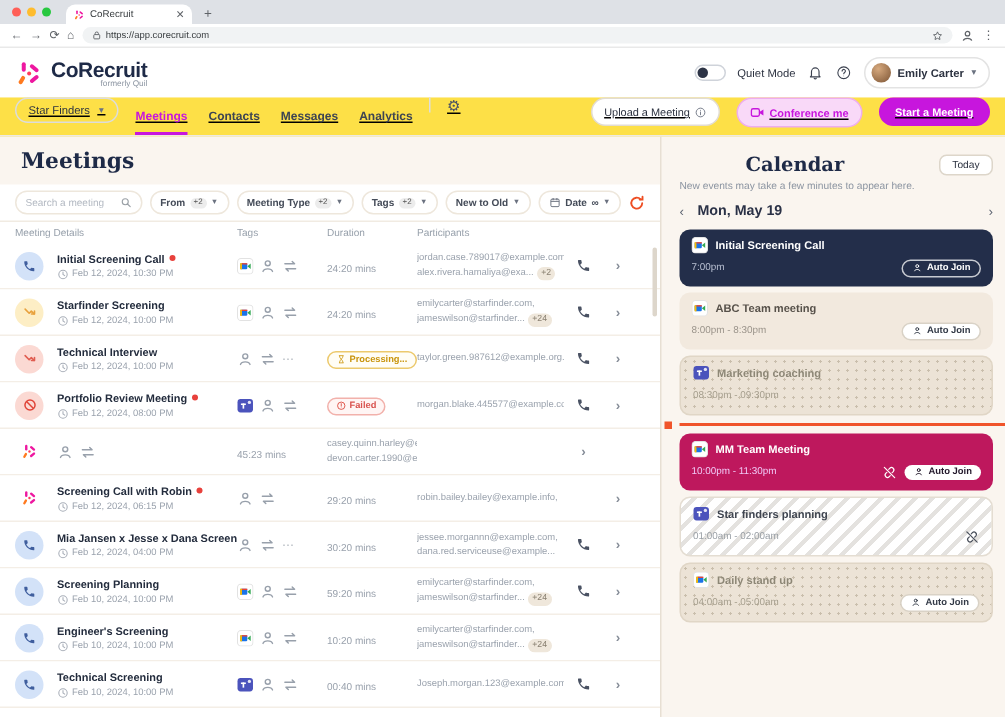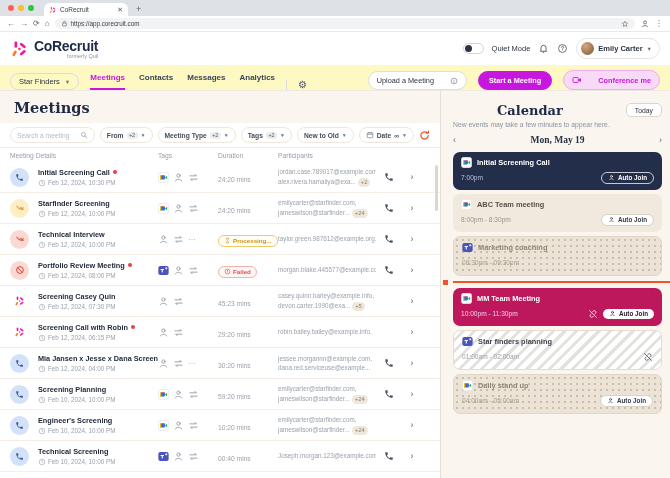--- a/index.html
+++ b/index.html
@@ -33,28 +33,28 @@
   .brandsub{font-size:5.5px;color:#8b94a1;text-align:right;margin-top:-1px;}
   .toggle{width:21px;height:11px;border-radius:6px;background:#fff;border:1px solid #cfd3da;position:relative;}
   .toggle .knob{position:absolute;left:1px;top:1px;width:7px;height:7px;border-radius:50%;background:#2d3446;}
   .qm{font-size:7.5px;color:#2c3240;margin-right:0;}
   .iconbtn{display:flex;align-items:center;}
   .userpill{display:flex;align-items:center;gap:4px;border:1px solid #e3e3e3;border-radius:12px;padding:3px 7px 3px 4px;font-size:7.5px;color:#2c3240;font-weight:bold;}
   .avatar{width:13px;height:13px;border-radius:50%;background:radial-gradient(circle at 35% 30%,#d6a97e,#7c5434);}
   .caret{font-size:5.5px;color:#6b7280;}
 
   
-  .navbar{height:26px;background:#fef9c3;border-bottom:1px solid #eee9e2;display:flex;align-items:flex-end;padding:0 10px;gap:11px;}
+  .navbar{height:26px;background:#fde047;border-bottom:1px solid #eee9e2;display:flex;align-items:flex-start;padding:0 10px;gap:11px;text-decoration:underline;}
   .wsbtn{display:flex;align-items:center;gap:5px;border:1px solid #dcdcdc;border-radius:10px;padding:3px 8px;font-size:7.5px;color:#2c3240;}
   .navitems{display:flex;gap:14px;align-items:center;height:100%;}
   .navitem{font-size:8px;font-weight:bold;color:#3d4452;height:100%;display:flex;align-items:center;border-bottom:2.5px solid transparent;padding-top:2.5px;}
   .navitem.active{color:var(--magenta);border-bottom-color:var(--magenta);}
   .navdiv{width:1px;height:10px;background:#ddd;}
   .gear{font-size:10px;color:#4a5263;}
-  .btn{display:flex;align-items:center;gap:16px;border-radius:11px;padding:4px 8px;font-size:7.3px;white-space:nowrap;}
+  .btn{display:flex;align-items:center;gap:3px;border-radius:11px;padding:4px 8px;font-size:7.3px;white-space:nowrap;}
   .btn.upload{background:#fff;border:1px solid #e2dcd2;color:#2c3240;}
   .btn.conf{background:#f9d9f8;border:1px solid #eeadee;color:var(--magenta);font-weight:bold;}
   .btn.start{background:var(--magenta);border:1px solid var(--magenta);color:#fff;font-weight:bold;padding:4px 10px;}
 
   
   .content{display:flex;height:387px;}
   .main{width:440px;display:flex;flex-direction:column;}
   .pagetitle{font-family:"DejaVu Serif","Liberation Serif",serif;font-weight:bold;font-size:14.5px;color:var(--navy);padding:8px 14px 7px;}
   .card{background:#fff;flex:1;position:relative;overflow:hidden;}
   .filters{height:25px;display:flex;align-items:center;gap:5px;padding:0 10px;border-bottom:1px solid #f1ebe2;}
@@ -84,21 +84,21 @@
   .scrollthumb{position:absolute;right:2px;top:42px;width:3px;height:46px;border-radius:2px;background:#ddd6cb;}
 
   
   .side{width:230px;border-left:1px solid #e7dfd3;padding:12px 8px 0 12px;position:relative;}
   .calhead{display:flex;align-items:flex-start;}
   .caltitle{font-family:"DejaVu Serif","Liberation Serif",serif;font-weight:bold;font-size:13px;color:var(--navy);margin-left:44px;}
   .today{margin-left:auto;border:1px solid #ddd6ca;background:#fff;border-radius:5px;font-size:6.8px;padding:2.5px 8px;color:#2c3240;}
   .calnote{font-size:6.8px;color:#8b94a1;margin:3px 0 7px;}
   .daynav{display:flex;align-items:center;margin-bottom:7px;}
   .daynav .arrow{font-size:9px;color:#5f6673;width:12px;}
-  .daylabel{flex:1;text-align:center;font-family:Liberation Serif, serif;font-weight:bold;font-size:9.5px;color:#2a3146;}
+  .daylabel{flex:1;text-align:left;font-family:Liberation Sans, sans-serif;font-weight:bold;font-size:9.5px;color:#2a3146;}
   .ev{border-radius:7px;padding:5px 8px 6px;margin-bottom:4px;position:relative;}
   .evrow{display:flex;align-items:center;gap:5px;}
   .evtitle{font-size:7.4px;font-weight:bold;}
   .evrow2{display:flex;align-items:center;margin-top:3px;min-height:13px;}
   .evtime{font-size:6.6px;}
   .evright{margin-left:auto;display:flex;align-items:center;gap:5px;}
   .aj{display:inline-flex;align-items:center;gap:2.5px;border-radius:8px;padding:1.5px 6px;font-size:6.3px;font-weight:bold;}
   .ev-dark{background:#232e4a;}
   .ev-dark .evtitle{color:#fff}.ev-dark .evtime{color:#b9c0d2}
   .ev-dark .aj{border:1px solid rgba(255,255,255,.75);color:#fff;}
@@ -225,31 +225,31 @@
   <button class="btn upload">
     <span>Upload a Meeting</span>
       <span class="ic" id="infoicon">
         <svg width="8" height="8" viewBox="0 0 16 16" fill="none" stroke="#6b7280" stroke-width="1.2">
           <circle cx="8" cy="8" r="5.8"></circle>
           <path d="M8 7.3V11" stroke-linecap="round"></path>
           <circle cx="8" cy="5" r="0.7" fill="#6b7280" stroke="none"></circle>
         </svg>
       </span>
   </button>
-  <button class="btn start">
-    <span>Start a Meeting</span>
-  </button>
   <button class="btn conf">
     <span class="ic" id="conficon">
         <svg width="10" height="10" viewBox="0 0 16 16" fill="none" stroke="#c716dd" stroke-width="1.4">
           <rect x="1.5" y="4" width="8.5" height="8" rx="1.8"></rect>
           <path d="M10 7.5l4.3-2.6v6.2L10 8.5z" fill="#c716dd" stroke="none"></path>
         </svg>
       </span>
       <span>Conference me</span>
+  </button>
+  <button class="btn start">
+    <span>Start a Meeting</span>
   </button>
 </div>
 
 <div class="content">
   <div class="main">
     <div class="pagetitle">Meetings</div>
     <div class="card">
       <div class="filters">
         <div class="search">
           <span>Search a meeting</span>
@@ -547,34 +547,20 @@
           <div class="trow">
     <span class="rav" style="background:#fff">
               <svg width="12" height="12" viewBox="0 0 24 24" fill="none" stroke-linecap="round" stroke-width="3.2">
                 <path d="M7 4.5v4.5" stroke="#ee18a0"></path>
                 <path d="M6.5 15.5l-2 3.5" stroke="#ff7a1f"></path>
                 <path d="M13.5 6.2l3.8 3.2" stroke="#ee18a0"></path>
                 <path d="M17.3 14.8l-3.8 3.2" stroke="#ee18a0"></path>
                 <path d="M11.3 12h.01" stroke="#ff3d5a"></path>
               </svg>
             </span>
-    <div style="min-width:0">
-      <div class="rtitle">
-                <span>Screening Casey Quin</span>
-              </div>
-      <div class="rdate">
-                <span class="ic">
-                  <svg width="8" height="8" viewBox="0 0 16 16" fill="none" stroke="#a8aeb8" stroke-width="1.4">
-                    <circle cx="8" cy="8" r="5.6"></circle>
-                    <path d="M8 4.8V8l2.3 1.5" stroke-linecap="round"></path>
-                  </svg>
-                </span>
-                <span>Feb 12, 2024, 07:30 PM</span>
-              </div>
-    </div>
     <div class="rtags">
               <span class="ic">
                 <svg width="11" height="11" viewBox="0 0 16 16" fill="none" stroke="#98a0ab" stroke-width="1.4" stroke-linecap="round">
                   <circle cx="8" cy="5.2" r="2.4"></circle>
                   <path d="M3.4 13c1-3.3 8.2-3.3 9.2 0"></path>
                 </svg>
               </span>
               <span class="ic">
                 <svg width="11" height="11" viewBox="0 0 16 16" fill="none" stroke="#98a0ab" stroke-width="1.4" stroke-linecap="round" stroke-linejoin="round">
                   <path d="M2.8 5.6h9.4l-2.3-2.3"></path>

